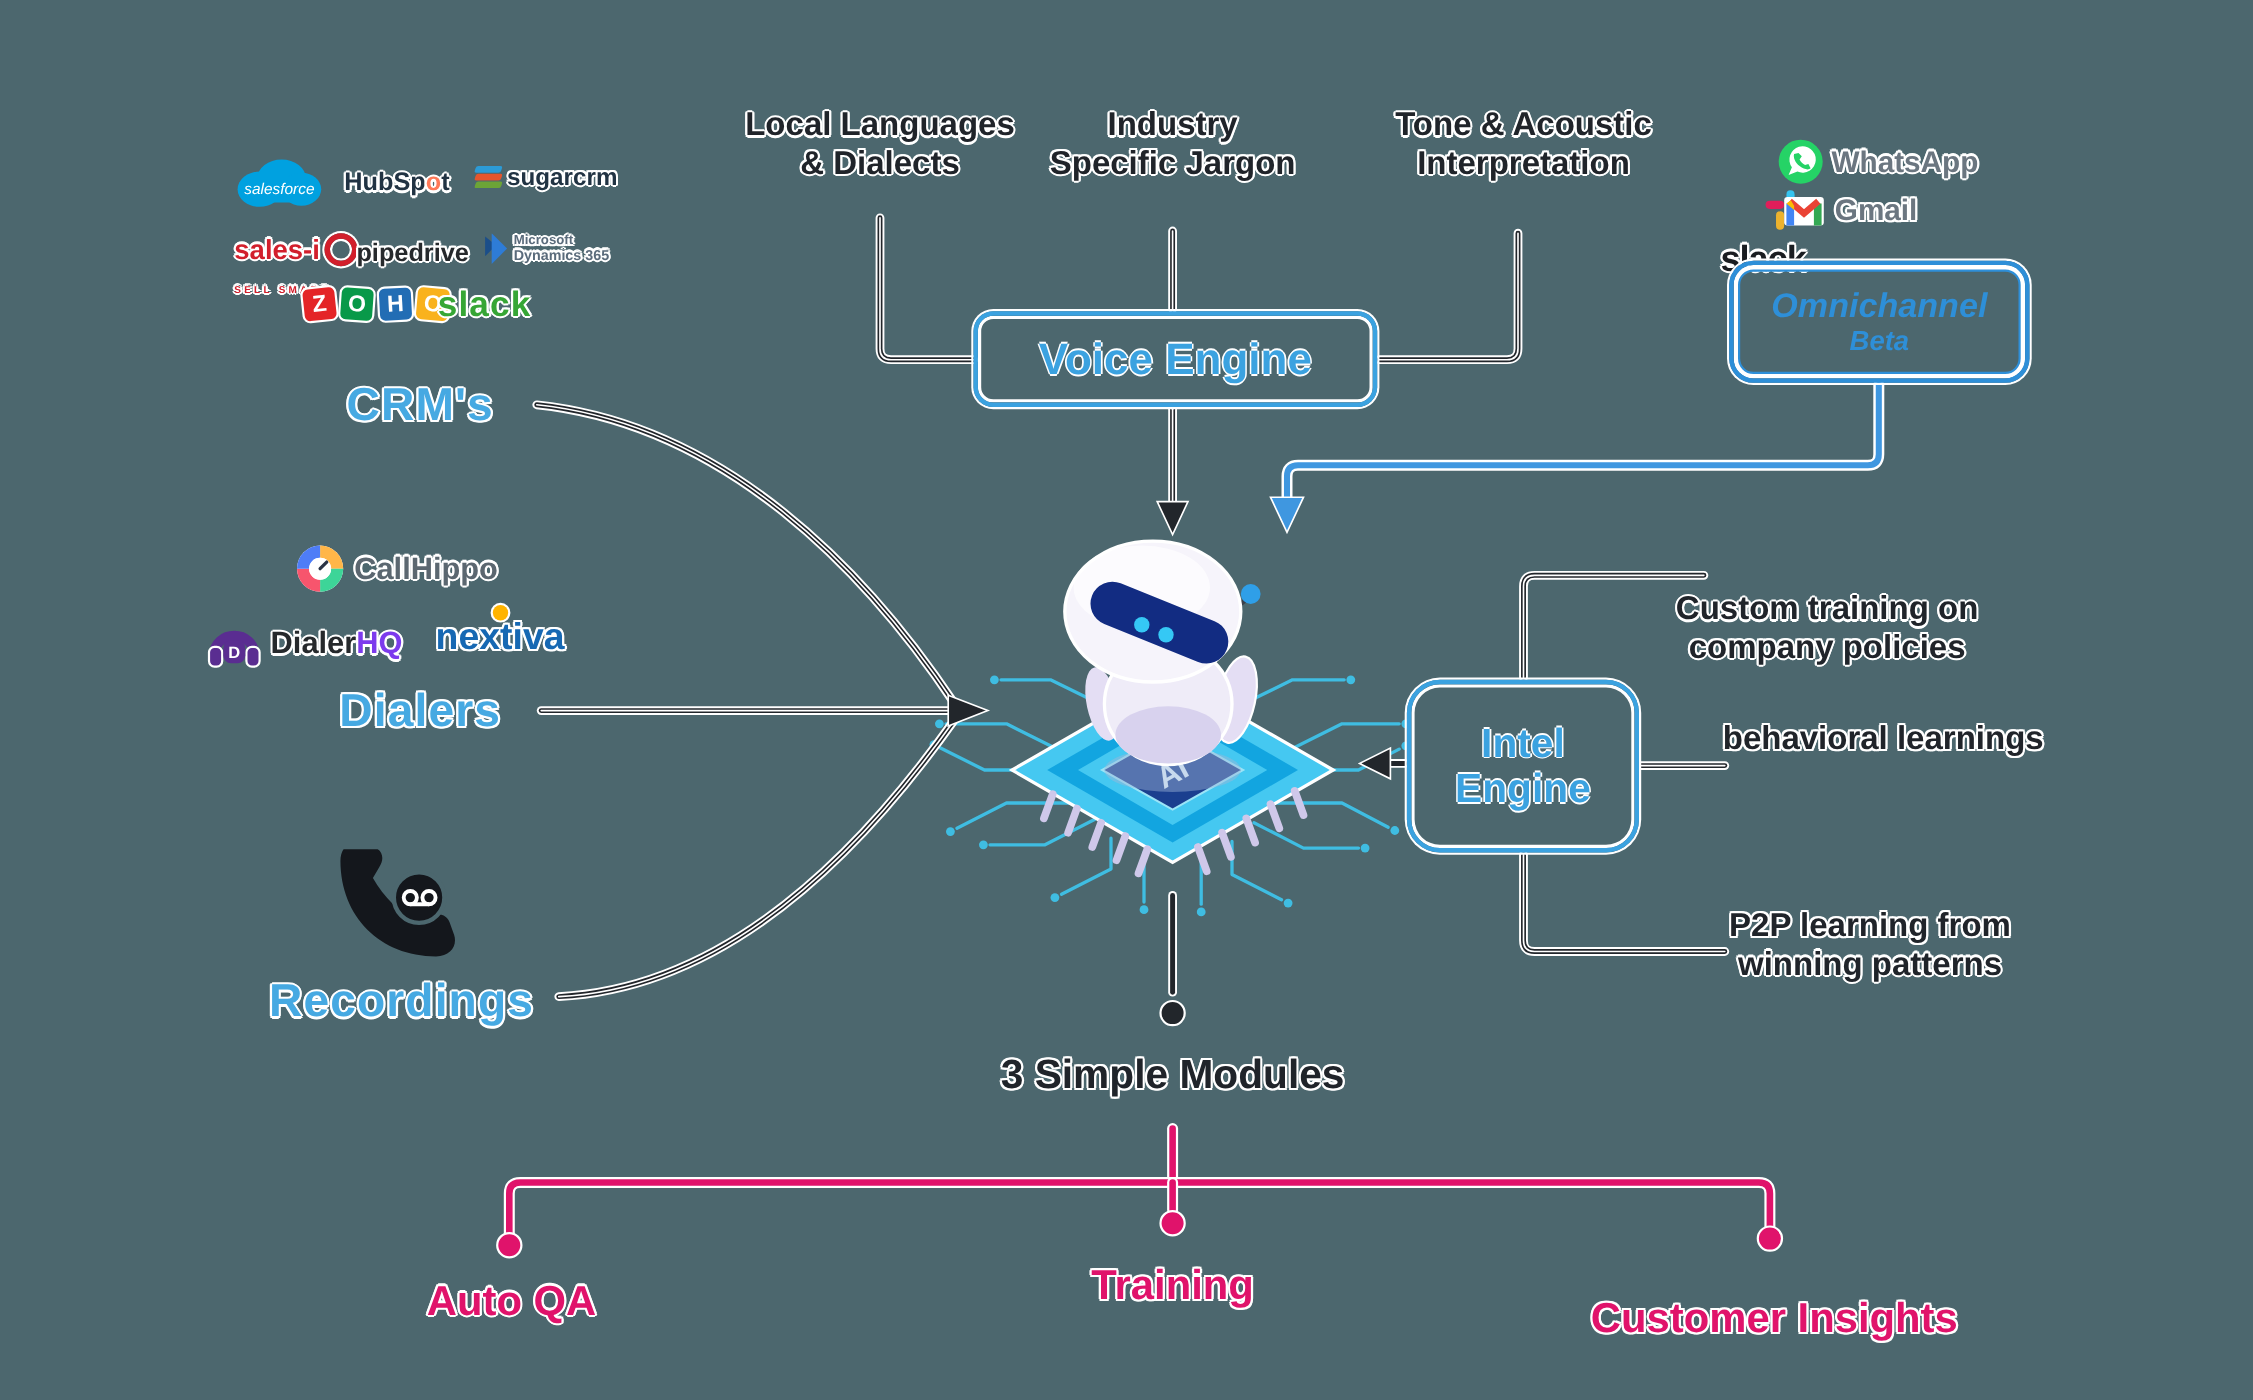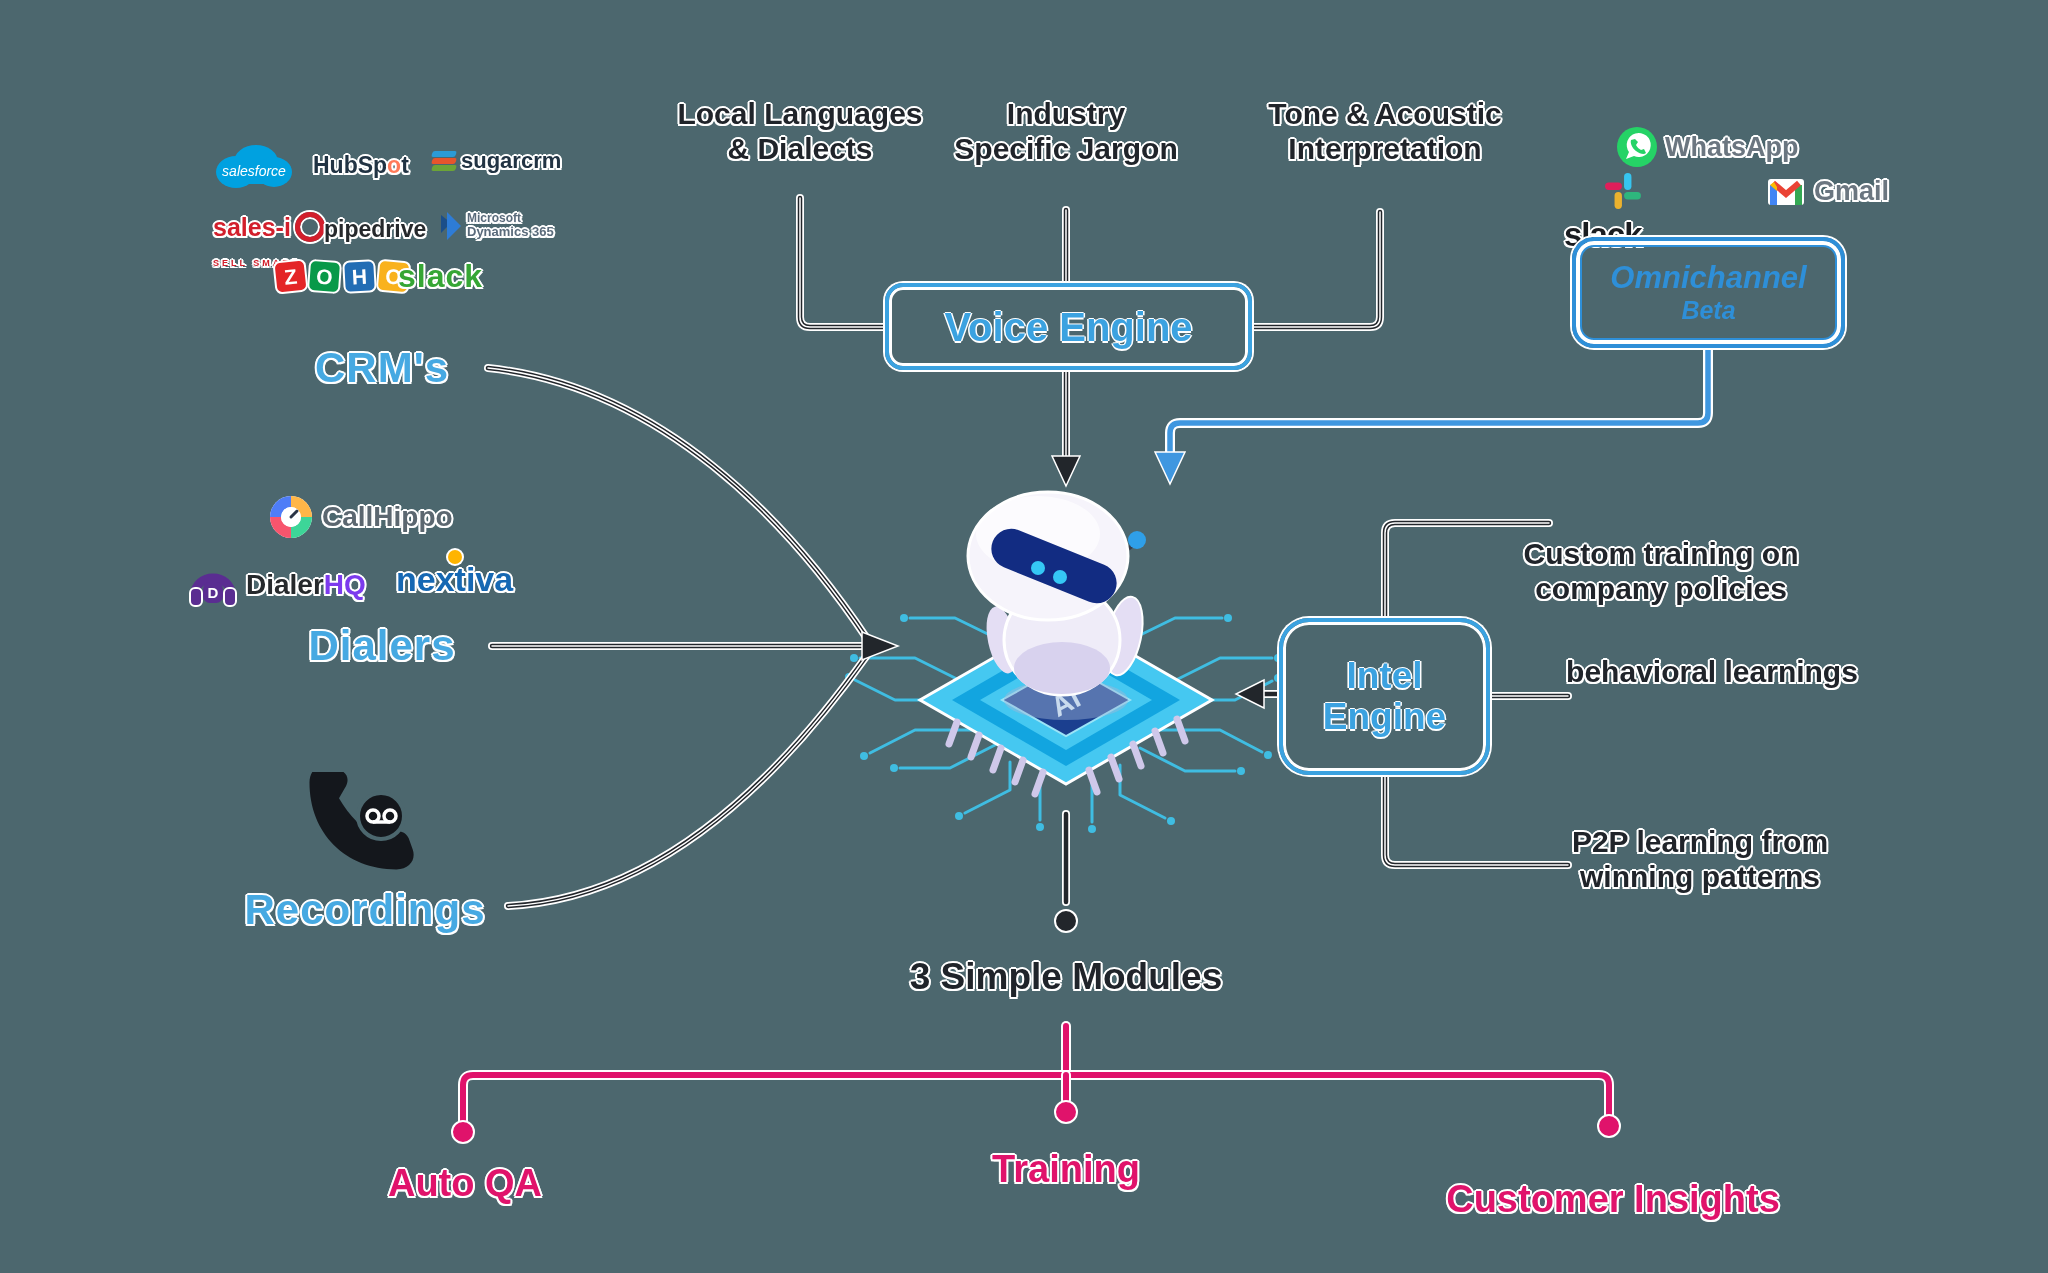--- a/index.html
+++ b/index.html
@@ -315,21 +315,21 @@
   <div class="abs" style="left:1564px;top:172px;display:flex;align-items:flex-end;gap:6px;flex-direction:column;">
     <svg width="38" height="38" viewBox="0 0 36 36">
       <rect x="19" y="1" width="7" height="16" rx="3.5" fill="#36C5F0"></rect>
       <rect x="19" y="19" width="16" height="7" rx="3.5" fill="#2EB67D"></rect>
       <rect x="10" y="19" width="7" height="16" rx="3.5" fill="#ECB22E"></rect>
       <rect x="1" y="10" width="16" height="7" rx="3.5" fill="#E01E5A"></rect>
     </svg>
     <span class="halo" style="color:#1A1D21;font-weight:bold;font-size:33px;letter-spacing:-1px;">slack</span>
   </div>
 
-  <div class="abs" style="left:1766px;top:176px;display:flex;align-items:center;gap:8px;">
+  <div class="abs" style="left:1620px;top:176px;display:flex;align-items:center;gap:8px;">
     <svg width="40" height="30">
       <rect x="2" y="2" width="36" height="26" rx="3" fill="#fff"></rect>
       <polygon points="4,28 4,8 11,8 11,28" fill="#4285F4"></polygon>
       <polygon points="29,28 29,8 36,8 36,28" fill="#34A853"></polygon>
       <path d="M7 6 L20 17 L33 6" stroke="#EA4335" stroke-width="6" fill="none"></path>
       <polygon points="4,8 8,5 11,10 11,14" fill="#FBBC04"></polygon>
     </svg>
     <span class="halo" style="color:#6B7680;font-weight:bold;font-size:27px;">Gmail</span>
   </div>
 

